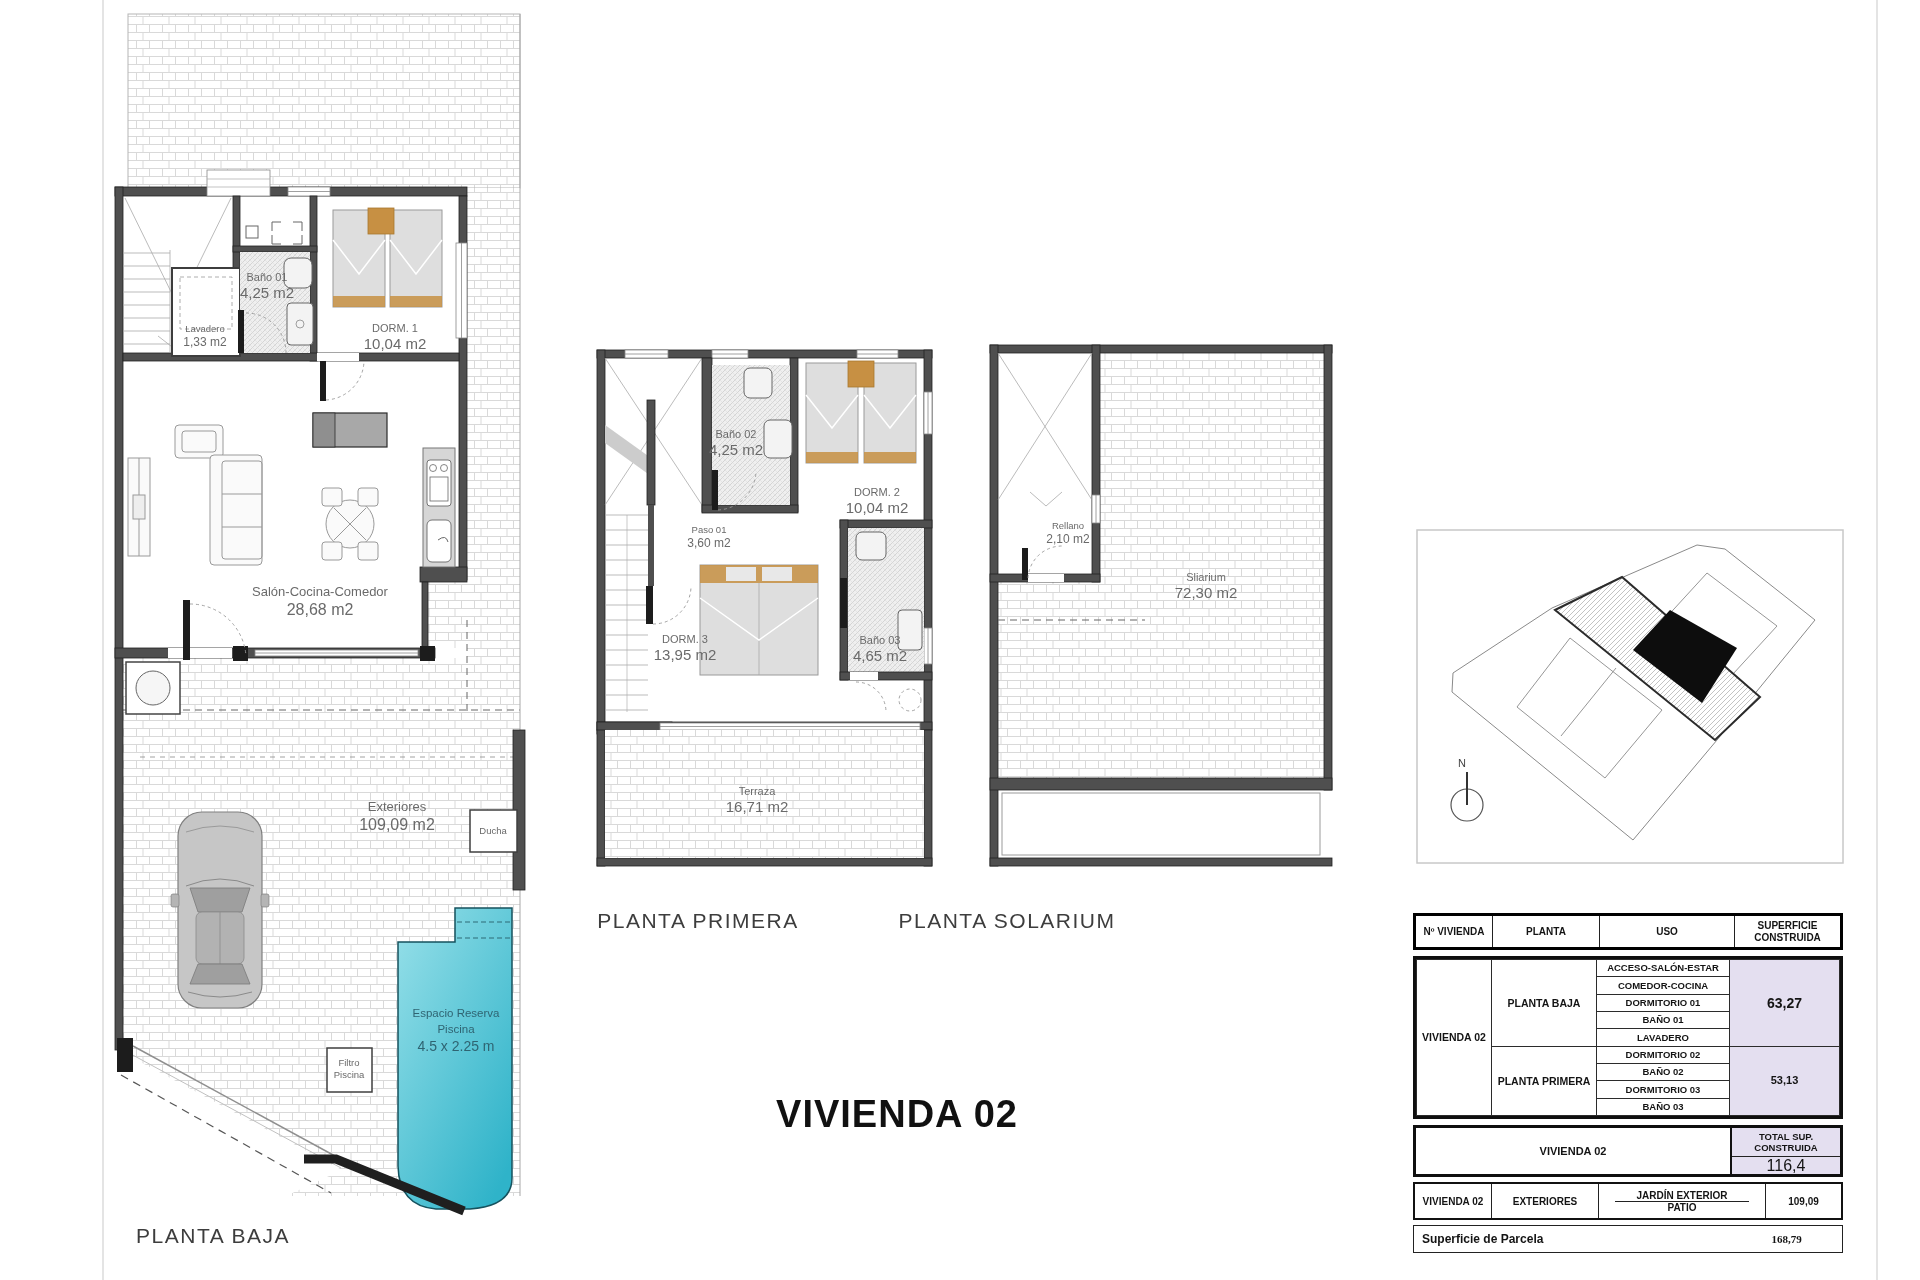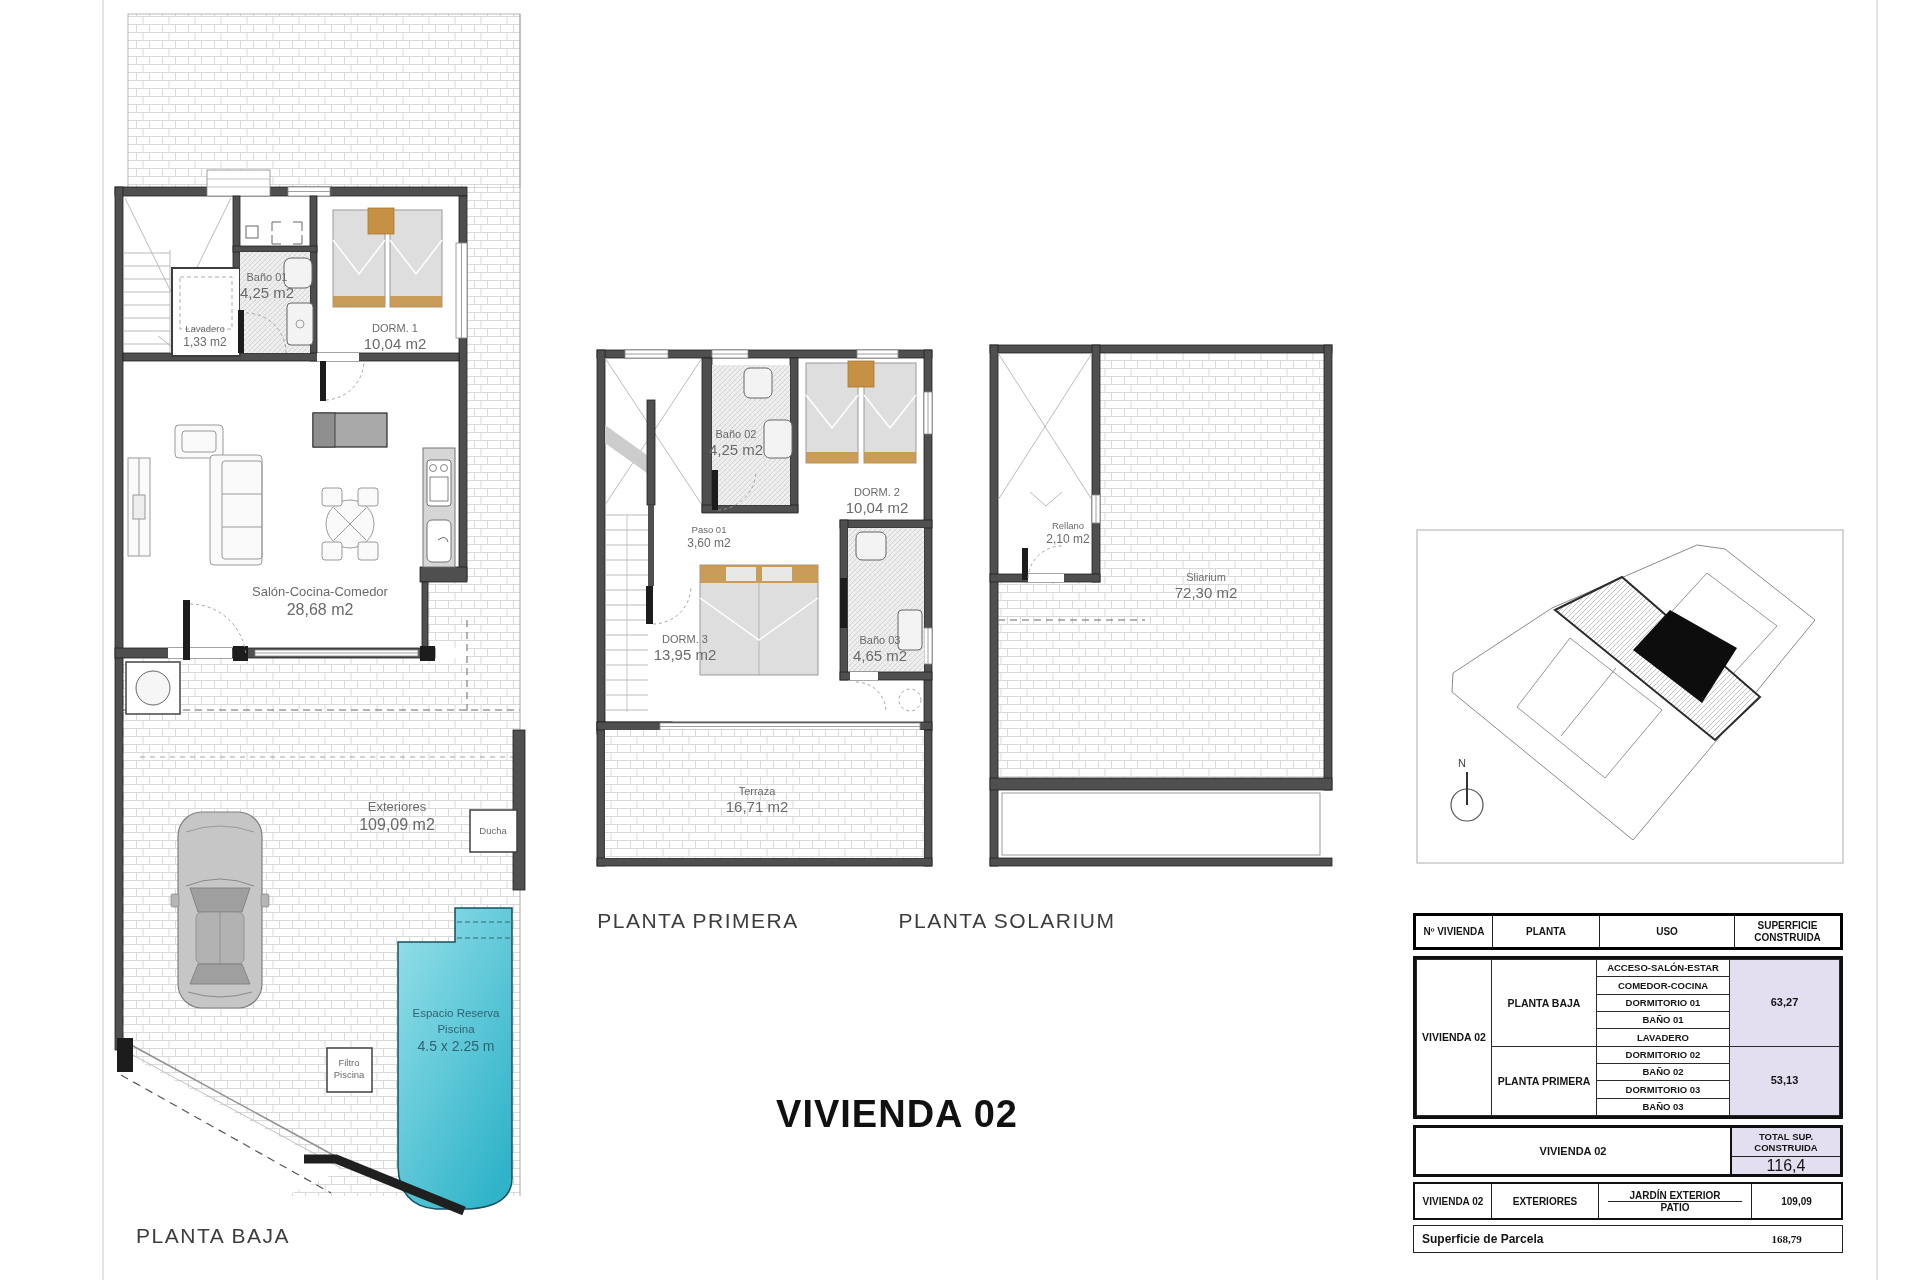--- a/index.html
+++ b/index.html
@@ -38,21 +38,21 @@
       font-weight:bold;font-size:11px;border-right:2px solid #111;}
   .t-total .tr{flex:1;display:flex;flex-direction:column;}
   .t-total .trh{flex:1;display:flex;flex-direction:column;align-items:center;justify-content:center;
       font-size:9.5px;font-weight:bold;line-height:1.2;border-bottom:1px solid #222;}
   .t-total .trv{height:17px;display:flex;align-items:center;justify-content:center;
       font-size:16px;font-weight:normal;}
   .t-ext{top:269px;height:38px;border:2px solid #111;display:flex;}
   .t-ext .ec{display:flex;align-items:center;justify-content:center;font-size:10px;
       font-weight:bold;border-left:1px solid #222;text-align:center;}
   .t-ext .ec:first-child{border-left:none;}
-  .t-ext .usos{flex-direction:column;padding:9px;}
+  .t-ext .usos{flex-direction:column;padding:16px;}
   .t-ext .usos div{width:100%;flex:1;display:flex;align-items:center;justify-content:center;}
   .t-ext .usos div:first-child{border-bottom:1px solid #222;}
   .t-parcela{top:312px;height:28px;border:1.5px solid #222;display:flex;align-items:center;}
   .t-parcela .pl{flex:1;font-size:12px;font-weight:bold;padding-left:8px;}
   .t-parcela .pv{width:111px;text-align:center;font-size:11px;font-weight:bold;font-family:Liberation Serif, serif;}
 </style>
 </head>
 <body>
 
 <div id="page">
@@ -448,21 +448,21 @@
             <col style="width:75px">
             <col style="width:105px">
             <col style="width:133px">
             <col>
           </colgroup>
       <tbody>
             <tr>
         <td rowspan="9" style="font-size:10.5px">VIVIENDA 02</td>
         <td rowspan="5" style="font-size:10.5px">PLANTA BAJA</td>
         <td>ACCESO-SALÓN-ESTAR</td>
-        <td rowspan="5" class="shade" style="font-size:11px">63,27</td>
+        <td rowspan="5" class="shade" style="font-size:14px">63,27</td>
       </tr>
       <tr>
               <td>COMEDOR-COCINA</td>
             </tr>
       <tr>
               <td>DORMITORIO 01</td>
             </tr>
       <tr>
               <td>BAÑO 01</td>
             </tr>

